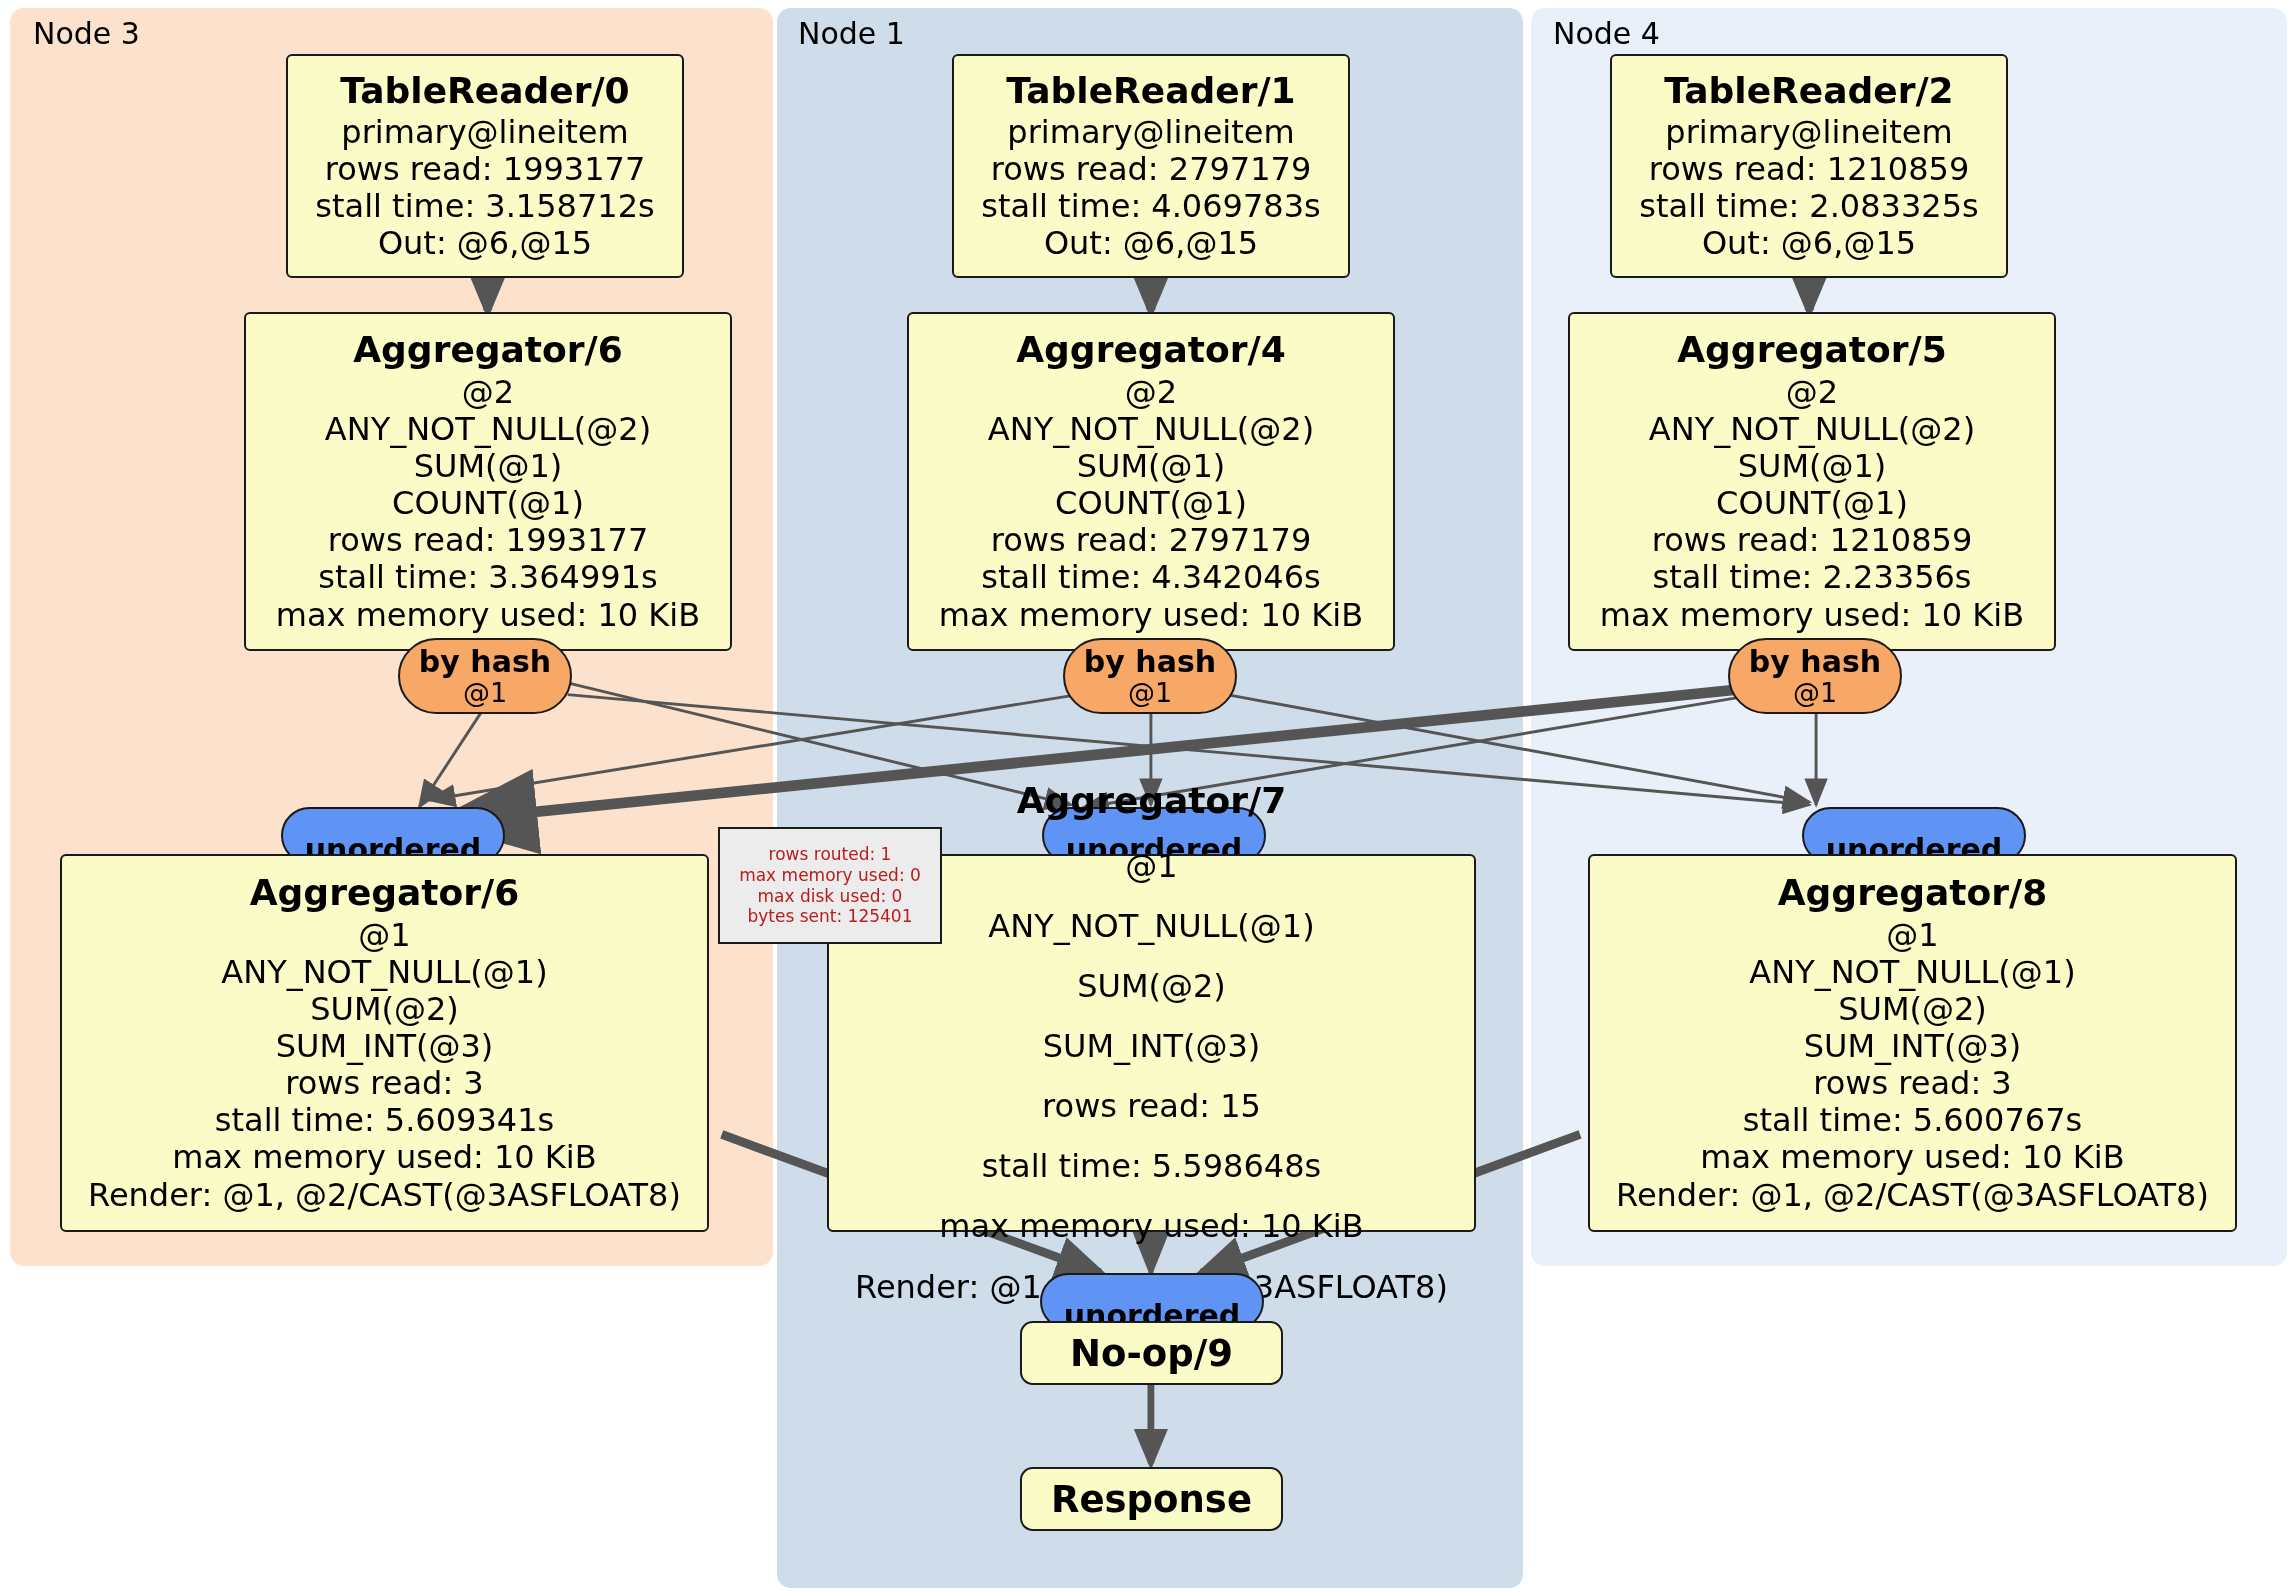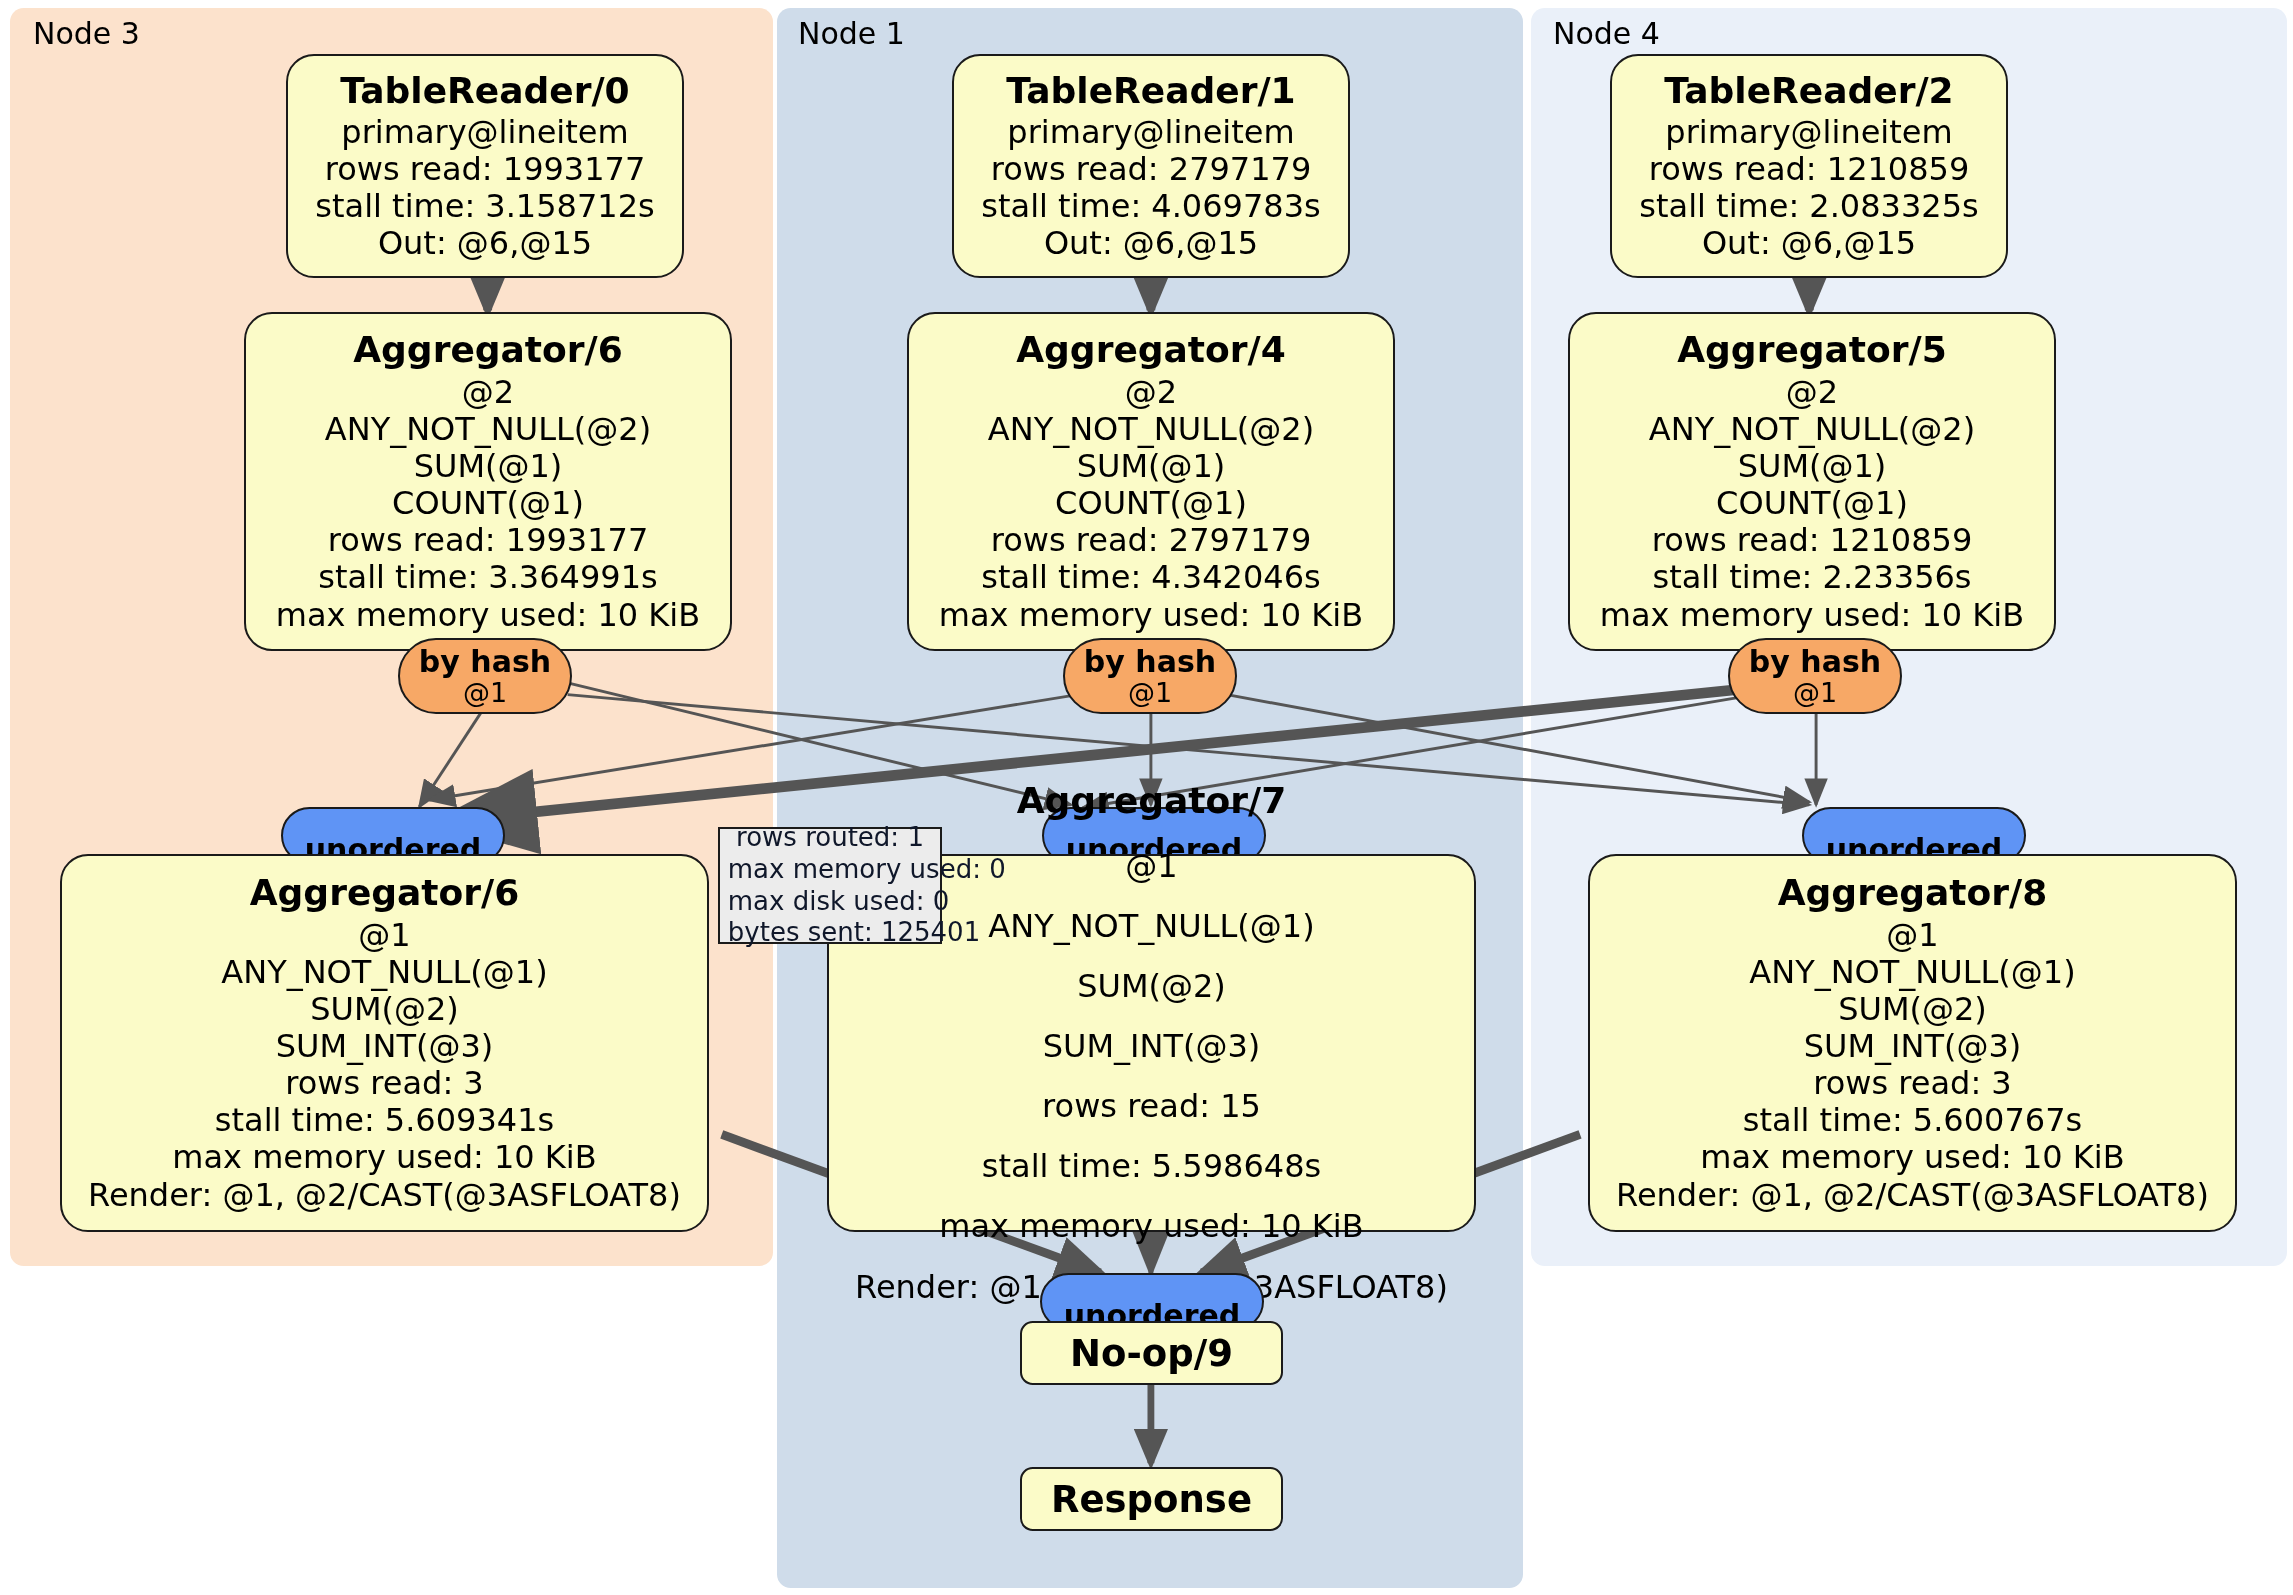--- a/index.html
+++ b/index.html
@@ -33,21 +33,21 @@
   
   .node {
     position: absolute;
     box-sizing: border-box;
     text-align: center;
     color: #000;
   }
   .node.box {
     background: #fbfbc8;
     border: 2.4px solid #1a1a1a;
-    border-radius: 28px;
+    border-radius: 6px;
     padding: 7.8px 11.7px;
     display: flex;
     flex-direction: column;
     justify-content: center;
     align-items: center;
   }
   .node.box .title {
     font-weight: bold;
     font-size: 36px;
     line-height: 1.18;
@@ -109,24 +109,24 @@
     background: #ececec;
     border: 2.4px solid #1a1a1a;
     box-sizing: border-box;
     text-align: center;
     padding: 3.9px 7.8px;
     display: flex;
     flex-direction: column;
     justify-content: center;
   }
   .statbox .line {
-    font-size: 26px;
+    font-size: 17px;
     line-height: 1.22;
     white-space: nowrap;
-    color: #0f172a;
+    color: #b91c1c;
   }
   
   #edges {
     position: absolute;
     left: 0; top: 0;
     width: 2294px;
     height: 1596px;
     pointer-events: none;
   }
 </style>

